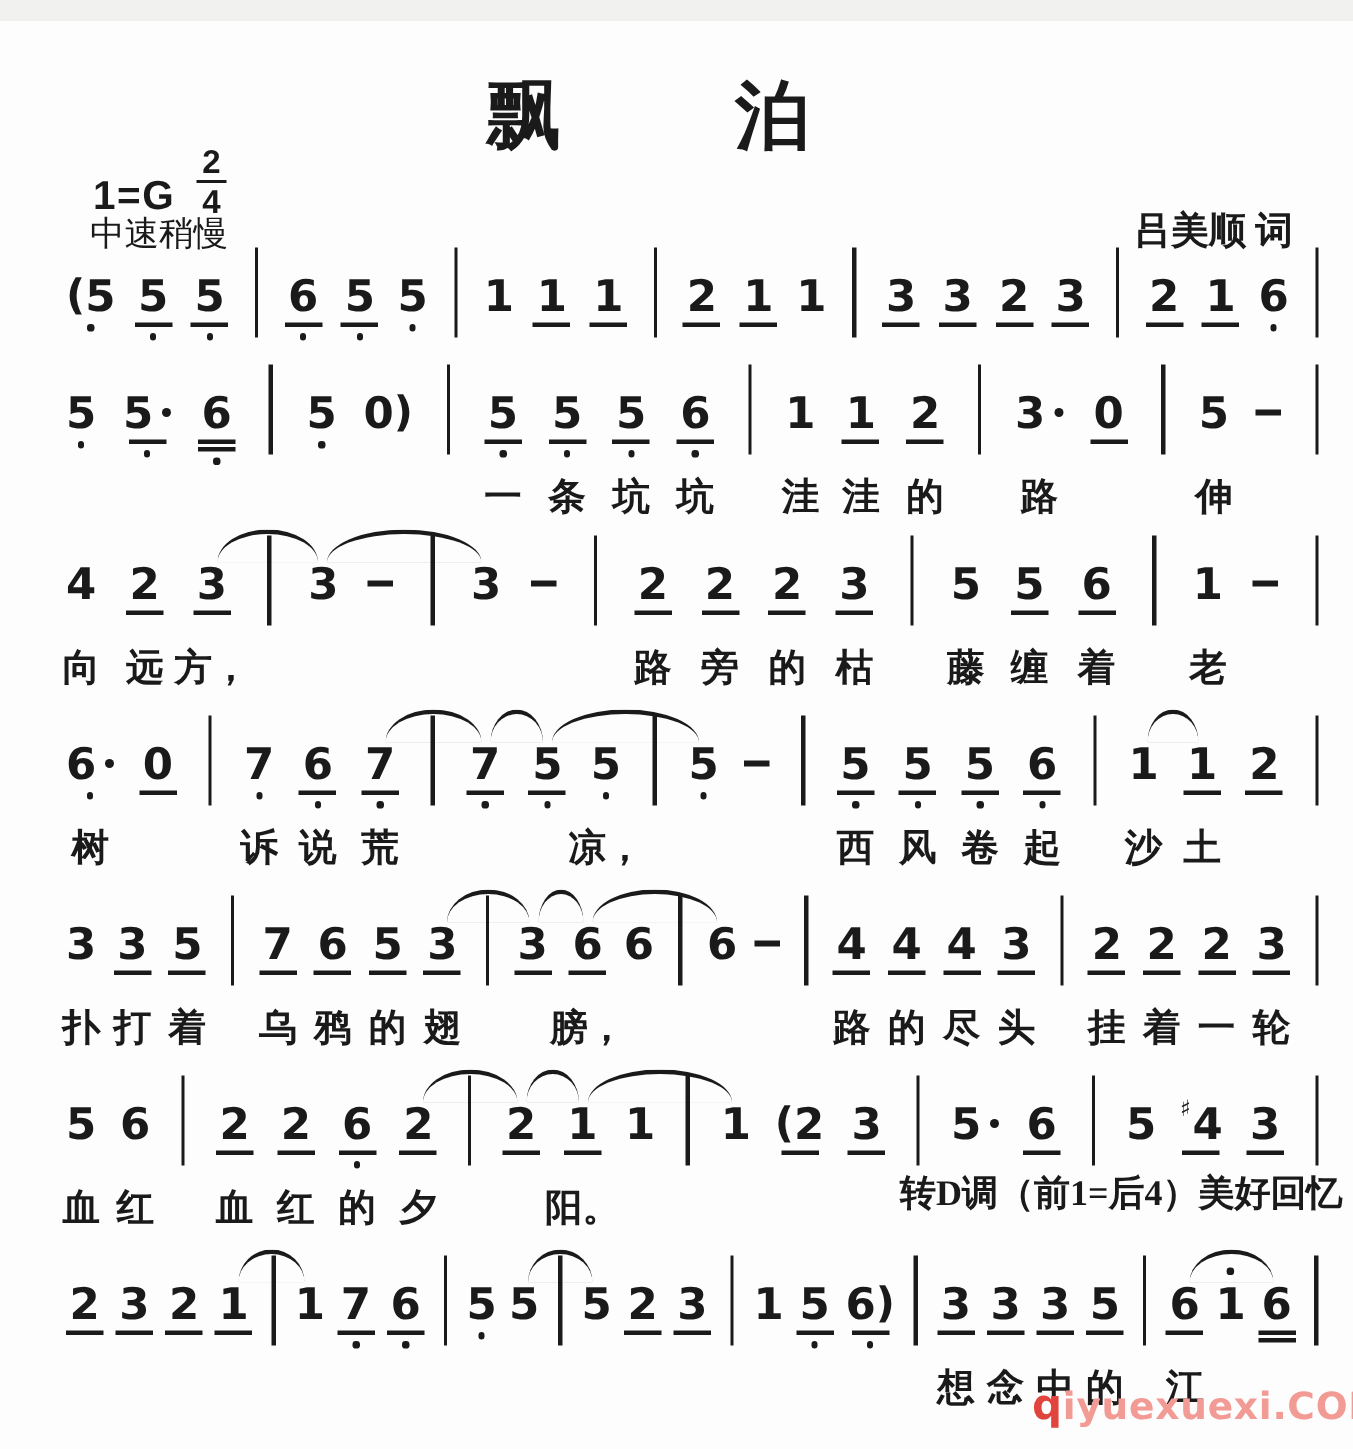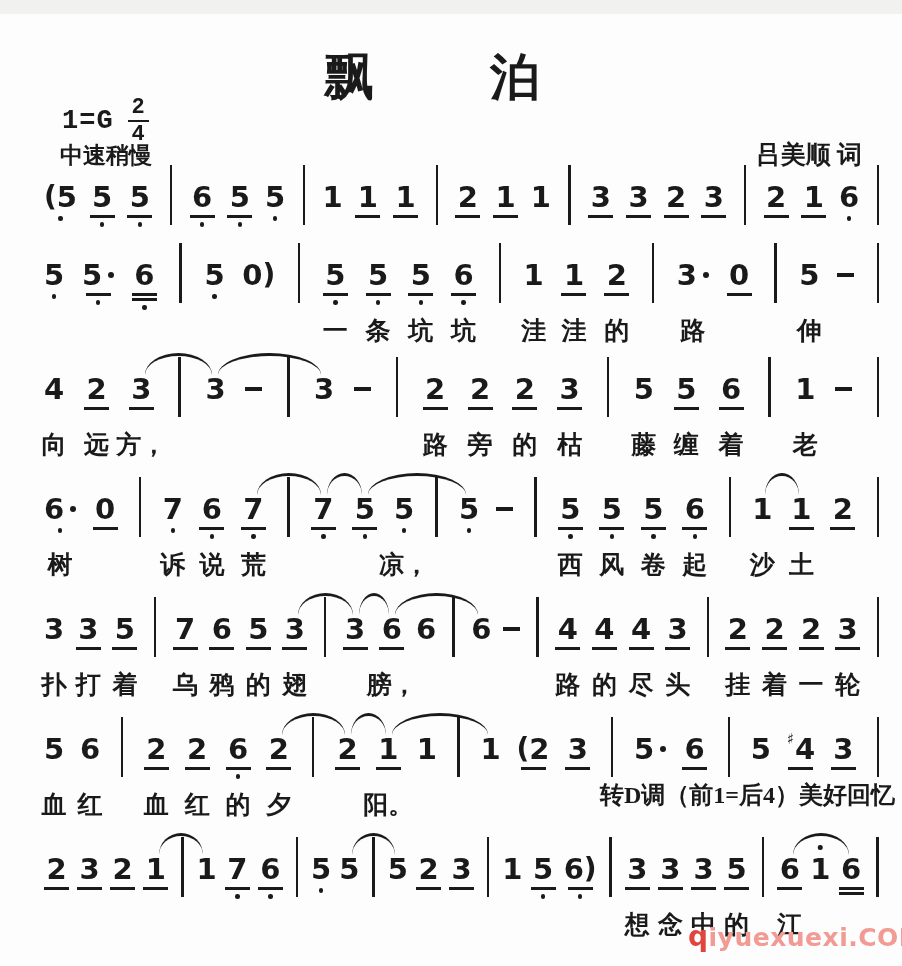--- a/index.html
+++ b/index.html
@@ -3,28 +3,28 @@
 <meta charset="utf-8">
 <style>
   html,body{margin:0;padding:0;background:#e8e8e8;}
   .page{position:relative;width:902px;height:966px;background:#fdfdfd;overflow:hidden;
         font-family:"Liberation Serif",serif;color:#1a1a1a;}
   .faint-top{position:absolute;left:0;top:0;width:902px;height:14px;background:#f1f1ef;}
   .title{position:absolute;left:324px;top:44px;font-size:50px;font-weight:bold;
          letter-spacing:116px;white-space:nowrap;font-family:"Liberation Serif",serif;}
   .credits{position:absolute;right:40px;top:72px;text-align:right;font-size:25px;
            font-weight:600;line-height:33px;white-space:pre;}
-  .keysig{position:absolute;left:62px;top:96px;display:flex;align-items:center;
-          font-family:Liberation Mono, monospace;}
+  .keysig{position:absolute;left:62px;top:96px;display:flex;align-items:flex-end;
+          font-family:Liberation Sans, sans-serif;}
   .keysig .key{font-size:27px;font-weight:bold;letter-spacing:1px;}
   .frac{display:inline-flex;flex-direction:column;align-items:center;margin-left:14px;
         font-size:22px;font-weight:bold;line-height:23px;}
   .frac .num{border-bottom:2.5px solid #1a1a1a;padding:0 4px 1px 4px;}
   .frac .den{padding-top:1px;}
-  .tempo{position:absolute;left:60px;top:140px;font-size:23px;font-weight:bold;}
+  .tempo{position:absolute;left:60px;top:140px;font-size:23px;font-weight:normal;}
   #music-lines{position:absolute;left:44px;top:0;width:840px;height:966px;}
   .mline{position:absolute;left:0;width:840px;height:112px;}
   .mline:nth-of-type(1){top:160px}.mline:nth-of-type(2){top:238px}
   .mline:nth-of-type(3){top:352px}.mline:nth-of-type(4){top:472px}
   .mline:nth-of-type(5){top:592px}.mline:nth-of-type(6){top:712px}
   .mline:nth-of-type(7){top:832px}
   .toks{display:flex;justify-content:space-between;align-items:flex-start;width:100%;}
   .tok{position:relative;display:flex;flex-direction:column;align-items:center;
        padding-top:20px;min-width:12px;}
   .digit{height:34px;display:flex;align-items:center;justify-content:center;

